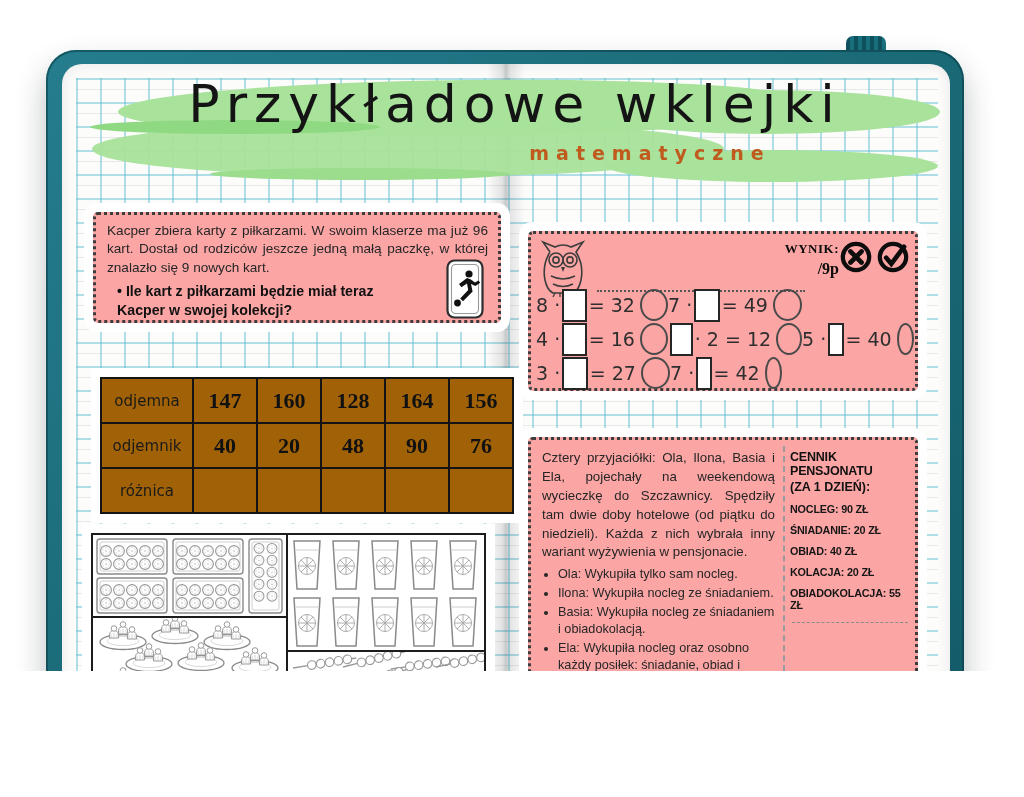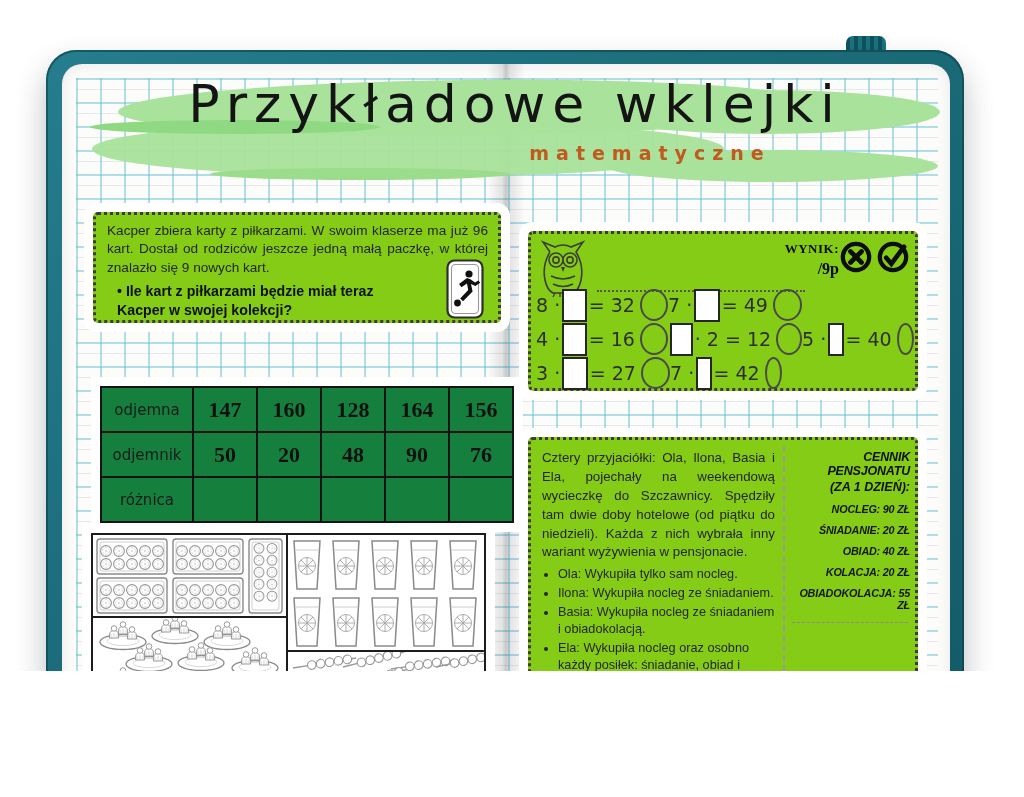--- a/index.html
+++ b/index.html
@@ -33,31 +33,31 @@
   .hl{position:absolute;border-radius:50%;background:#a8e29b;}
   .title-main{position:absolute;left:130px;top:74px;width:770px;text-align:center;
     font-family:"DejaVu Sans",sans-serif;font-size:52px;font-weight:500;color:#141414;
     letter-spacing:7px;white-space:nowrap;}
   .title-sub{position:absolute;left:500px;top:142px;width:300px;text-align:center;
     font-family:"DejaVu Sans",sans-serif;font-size:19px;font-weight:700;color:#c05a1e;
     letter-spacing:7px;white-space:nowrap;}
 
   
   .sticker{position:absolute;background:#ffffff;box-shadow:0 0 0 9px #ffffff;}
-  .dotbox{border:3px dotted #3c3c3c;border-radius:5px;background:#84cc16;box-sizing:border-box;}
+  .dotbox{border:3px dotted #3c3c3c;border-radius:5px;background:#fca5a5;box-sizing:border-box;}
 
   
   .kacper{left:93px;top:212px;width:408px;height:111px;padding:7px 10px 6px 11px;}
   .kacper .txt{font-size:13.6px;line-height:1.36;color:#262626;text-align:justify;}
   .kacper .q{margin-top:5px;padding-left:10px;padding-right:66px;font-weight:700;
     font-size:14.2px;line-height:1.3;color:#111;}
   .cardicon{position:absolute;right:14px;top:44px;}
 
   
-  .subt{position:absolute;left:100px;top:386px;border-collapse:collapse;background:#15803d;
+  .subt{position:absolute;left:100px;top:377px;border-collapse:collapse;background:#a16207;
     box-shadow:0 0 0 9px #fff;}
   .subt td{border:2.4px solid #141414;height:41px;text-align:center;vertical-align:middle;}
   .subt td.lbl{width:88px;font-family:"DejaVu Sans",sans-serif;font-size:15px;color:#1a1a1a;}
   .subt td.val{width:60px;font-family:"Liberation Serif",serif;font-weight:700;font-size:22px;color:#111;}
 
   
   .pics{left:91px;top:533px;width:395px;height:179px;}
   .pcell{position:absolute;border:2px solid #1c1c1c;background:#fff;box-sizing:border-box;}
 
   
@@ -76,21 +76,21 @@
   .sq{display:inline-block;width:24px;height:29px;border:2px solid #262626;background:#fff;}
   .crc{display:inline-block;width:28px;height:28px;border:2px solid #4a4a4a;border-radius:50%;margin-left:3px;}
 
   
   .friends{left:528px;top:437px;width:390px;height:273px;display:flex;}
   .fleft{width:252px;box-sizing:border-box;padding:9px 8px 6px 11px;}
   .fleft .para{font-size:13.3px;line-height:1.42;color:#262626;text-align:justify;}
   .fleft ul{margin:4px 0 0 0;padding-left:16px;}
   .fleft li{font-size:12.7px;line-height:1.34;color:#262626;margin-bottom:2px;}
   .fdiv{width:0;border-left:2px dashed #9a9a9a;margin:6px 0;}
-  .fright{flex:1;box-sizing:border-box;padding:10px 5px 6px 5px;text-align:right;font-style:italic;}
+  .fright{flex:1;box-sizing:border-box;padding:10px 5px 6px 5px;text-align:left;}
   .price-title{font-size:12.5px;font-weight:700;color:#111;letter-spacing:-.2px;}
   .price-sub{font-size:12.5px;font-weight:800;color:#111;margin-top:2px;}
   .price-item{font-size:10.8px;font-weight:700;color:#161616;margin-top:9px;letter-spacing:-.2px;}
   .price-div{border-top:1.6px dashed #8a8a8a;margin:11px 2px 8px 2px;}
   .task{font-size:13.6px;font-weight:800;line-height:1.5;color:#0e0e0e;}
 
   svg{display:block;}
 </style>
 </head>
 <body>
@@ -134,21 +134,21 @@
         <tr>
       <td class="lbl">odjemna</td>
       <td class="val">147</td>
       <td class="val">160</td>
       <td class="val">128</td>
       <td class="val">164</td>
       <td class="val">156</td>
     </tr>
     <tr>
       <td class="lbl">odjemnik</td>
-      <td class="val">50</td>
+      <td class="val">40</td>
       <td class="val">20</td>
       <td class="val">48</td>
       <td class="val">90</td>
       <td class="val">76</td>
     </tr>
     <tr>
       <td class="lbl">różnica</td>
       <td class="val"></td>
       <td class="val"></td>
       <td class="val"></td>

